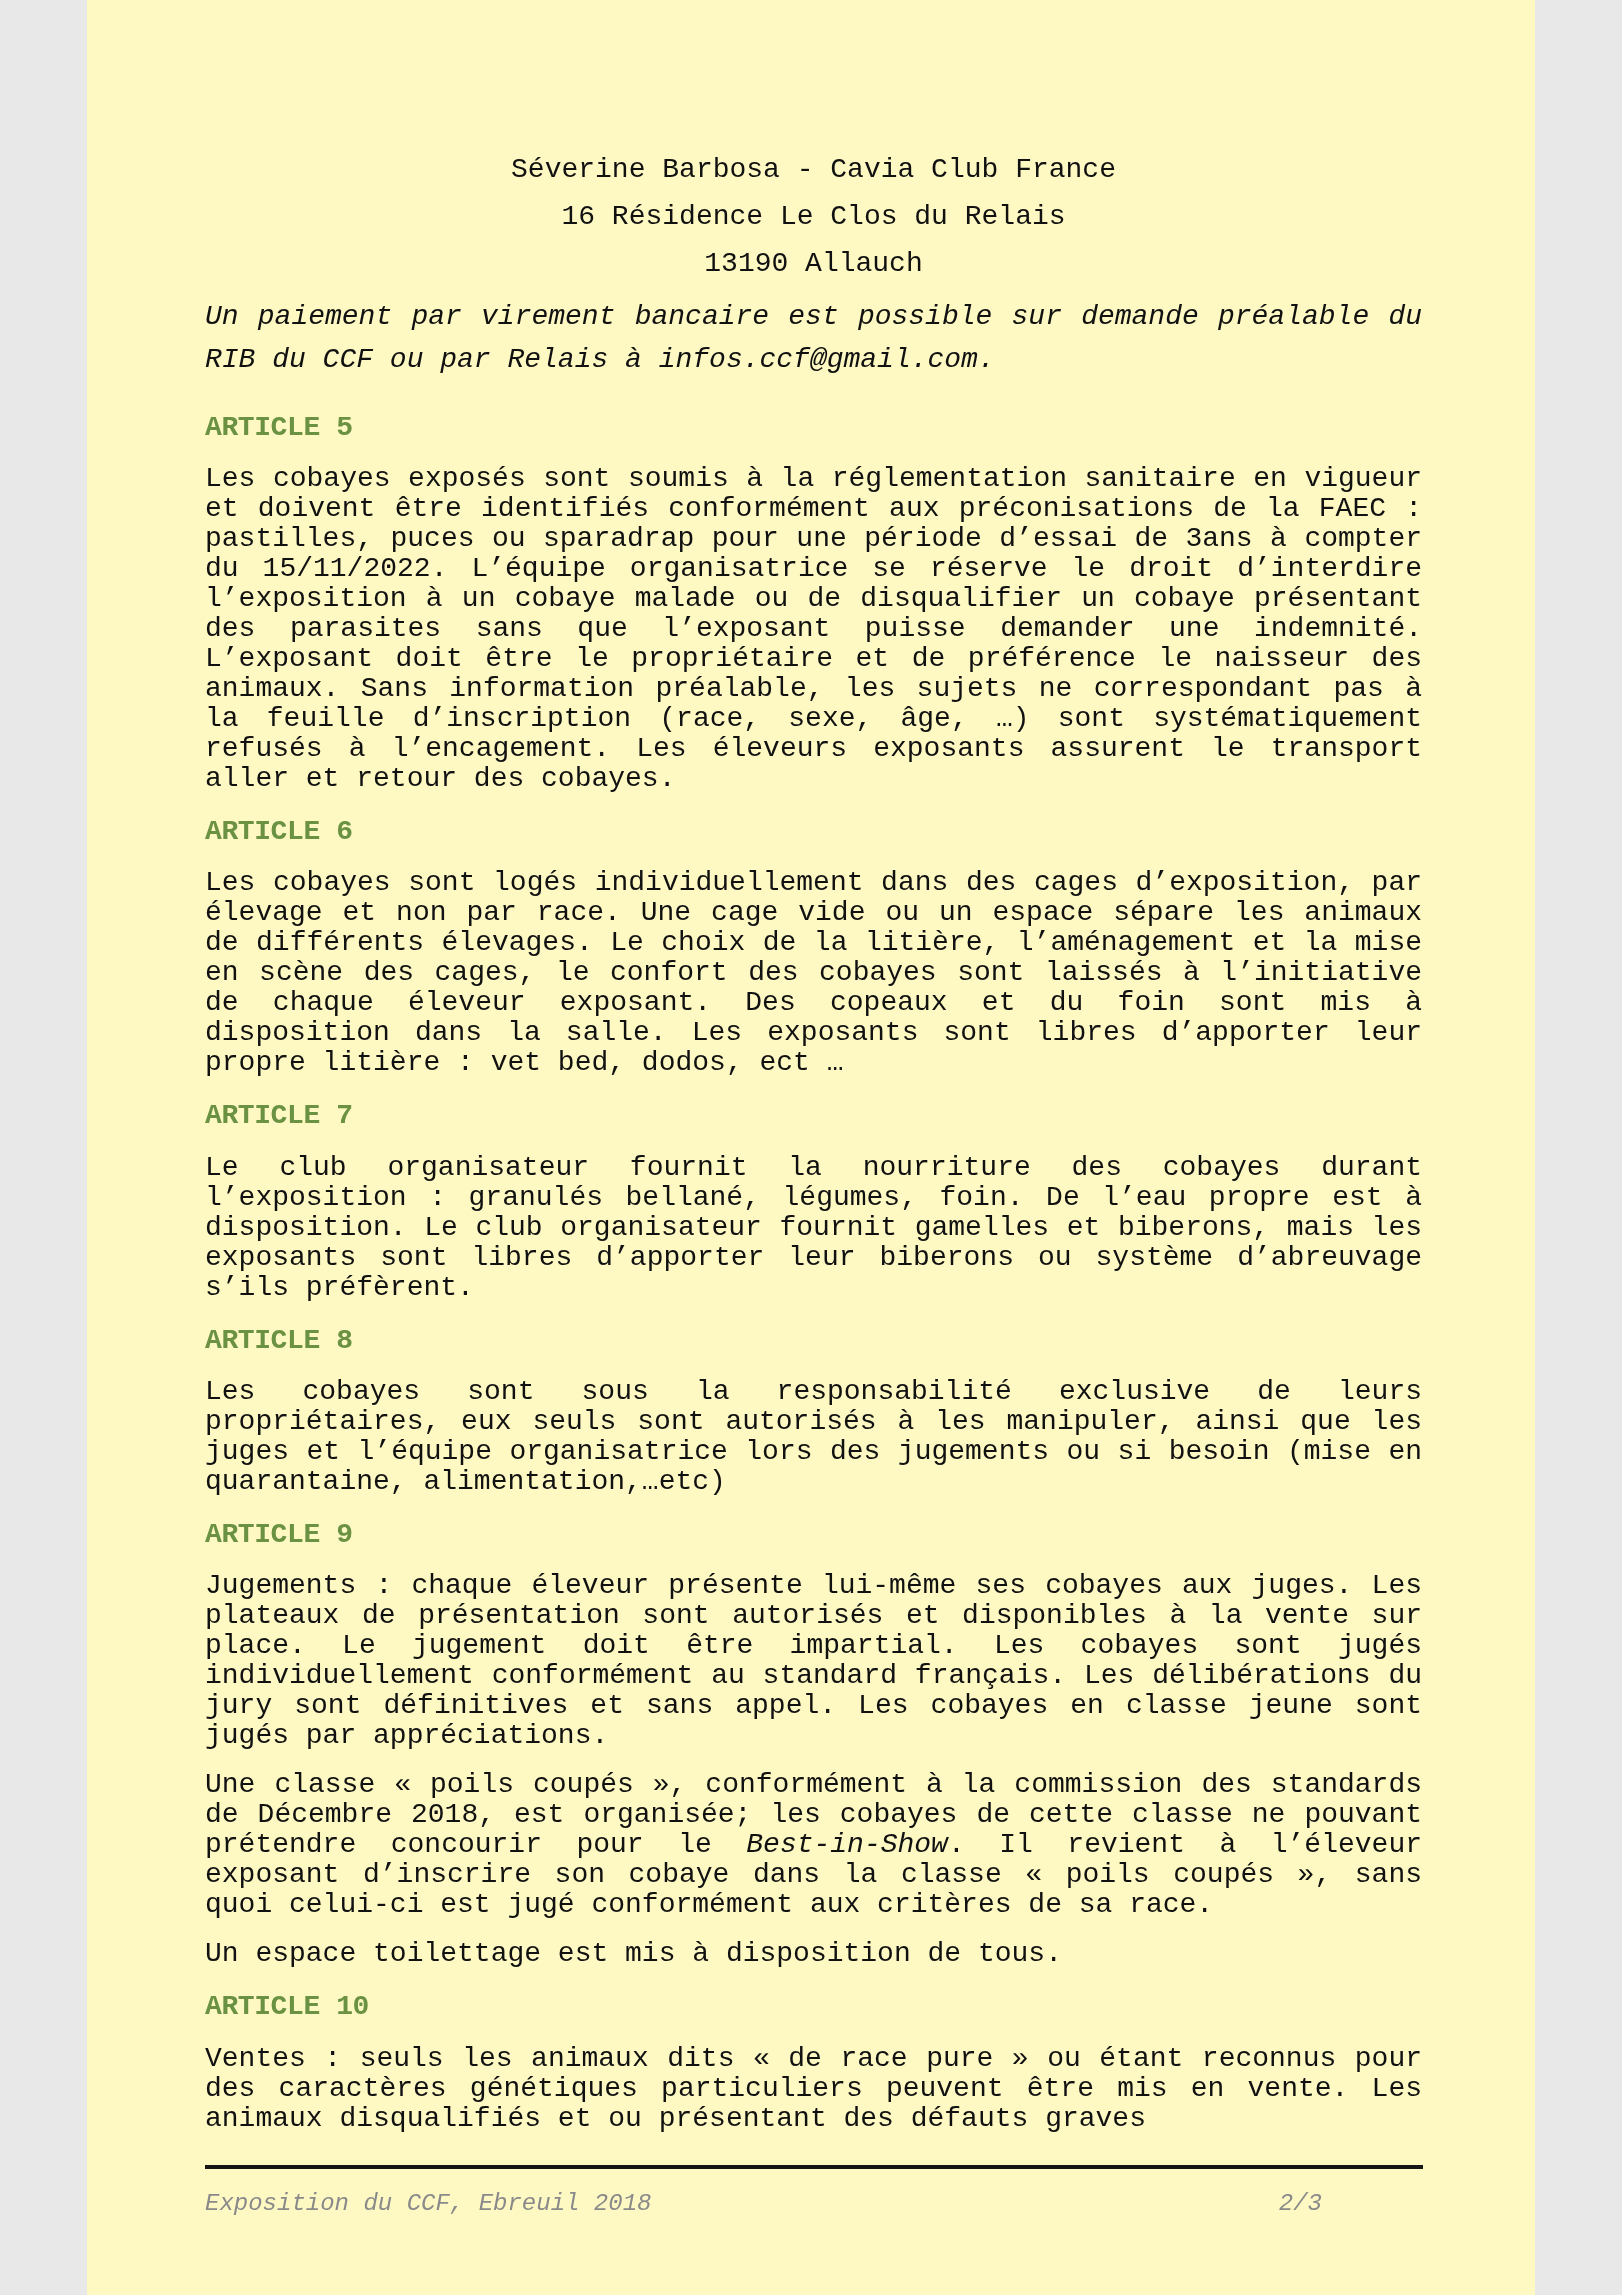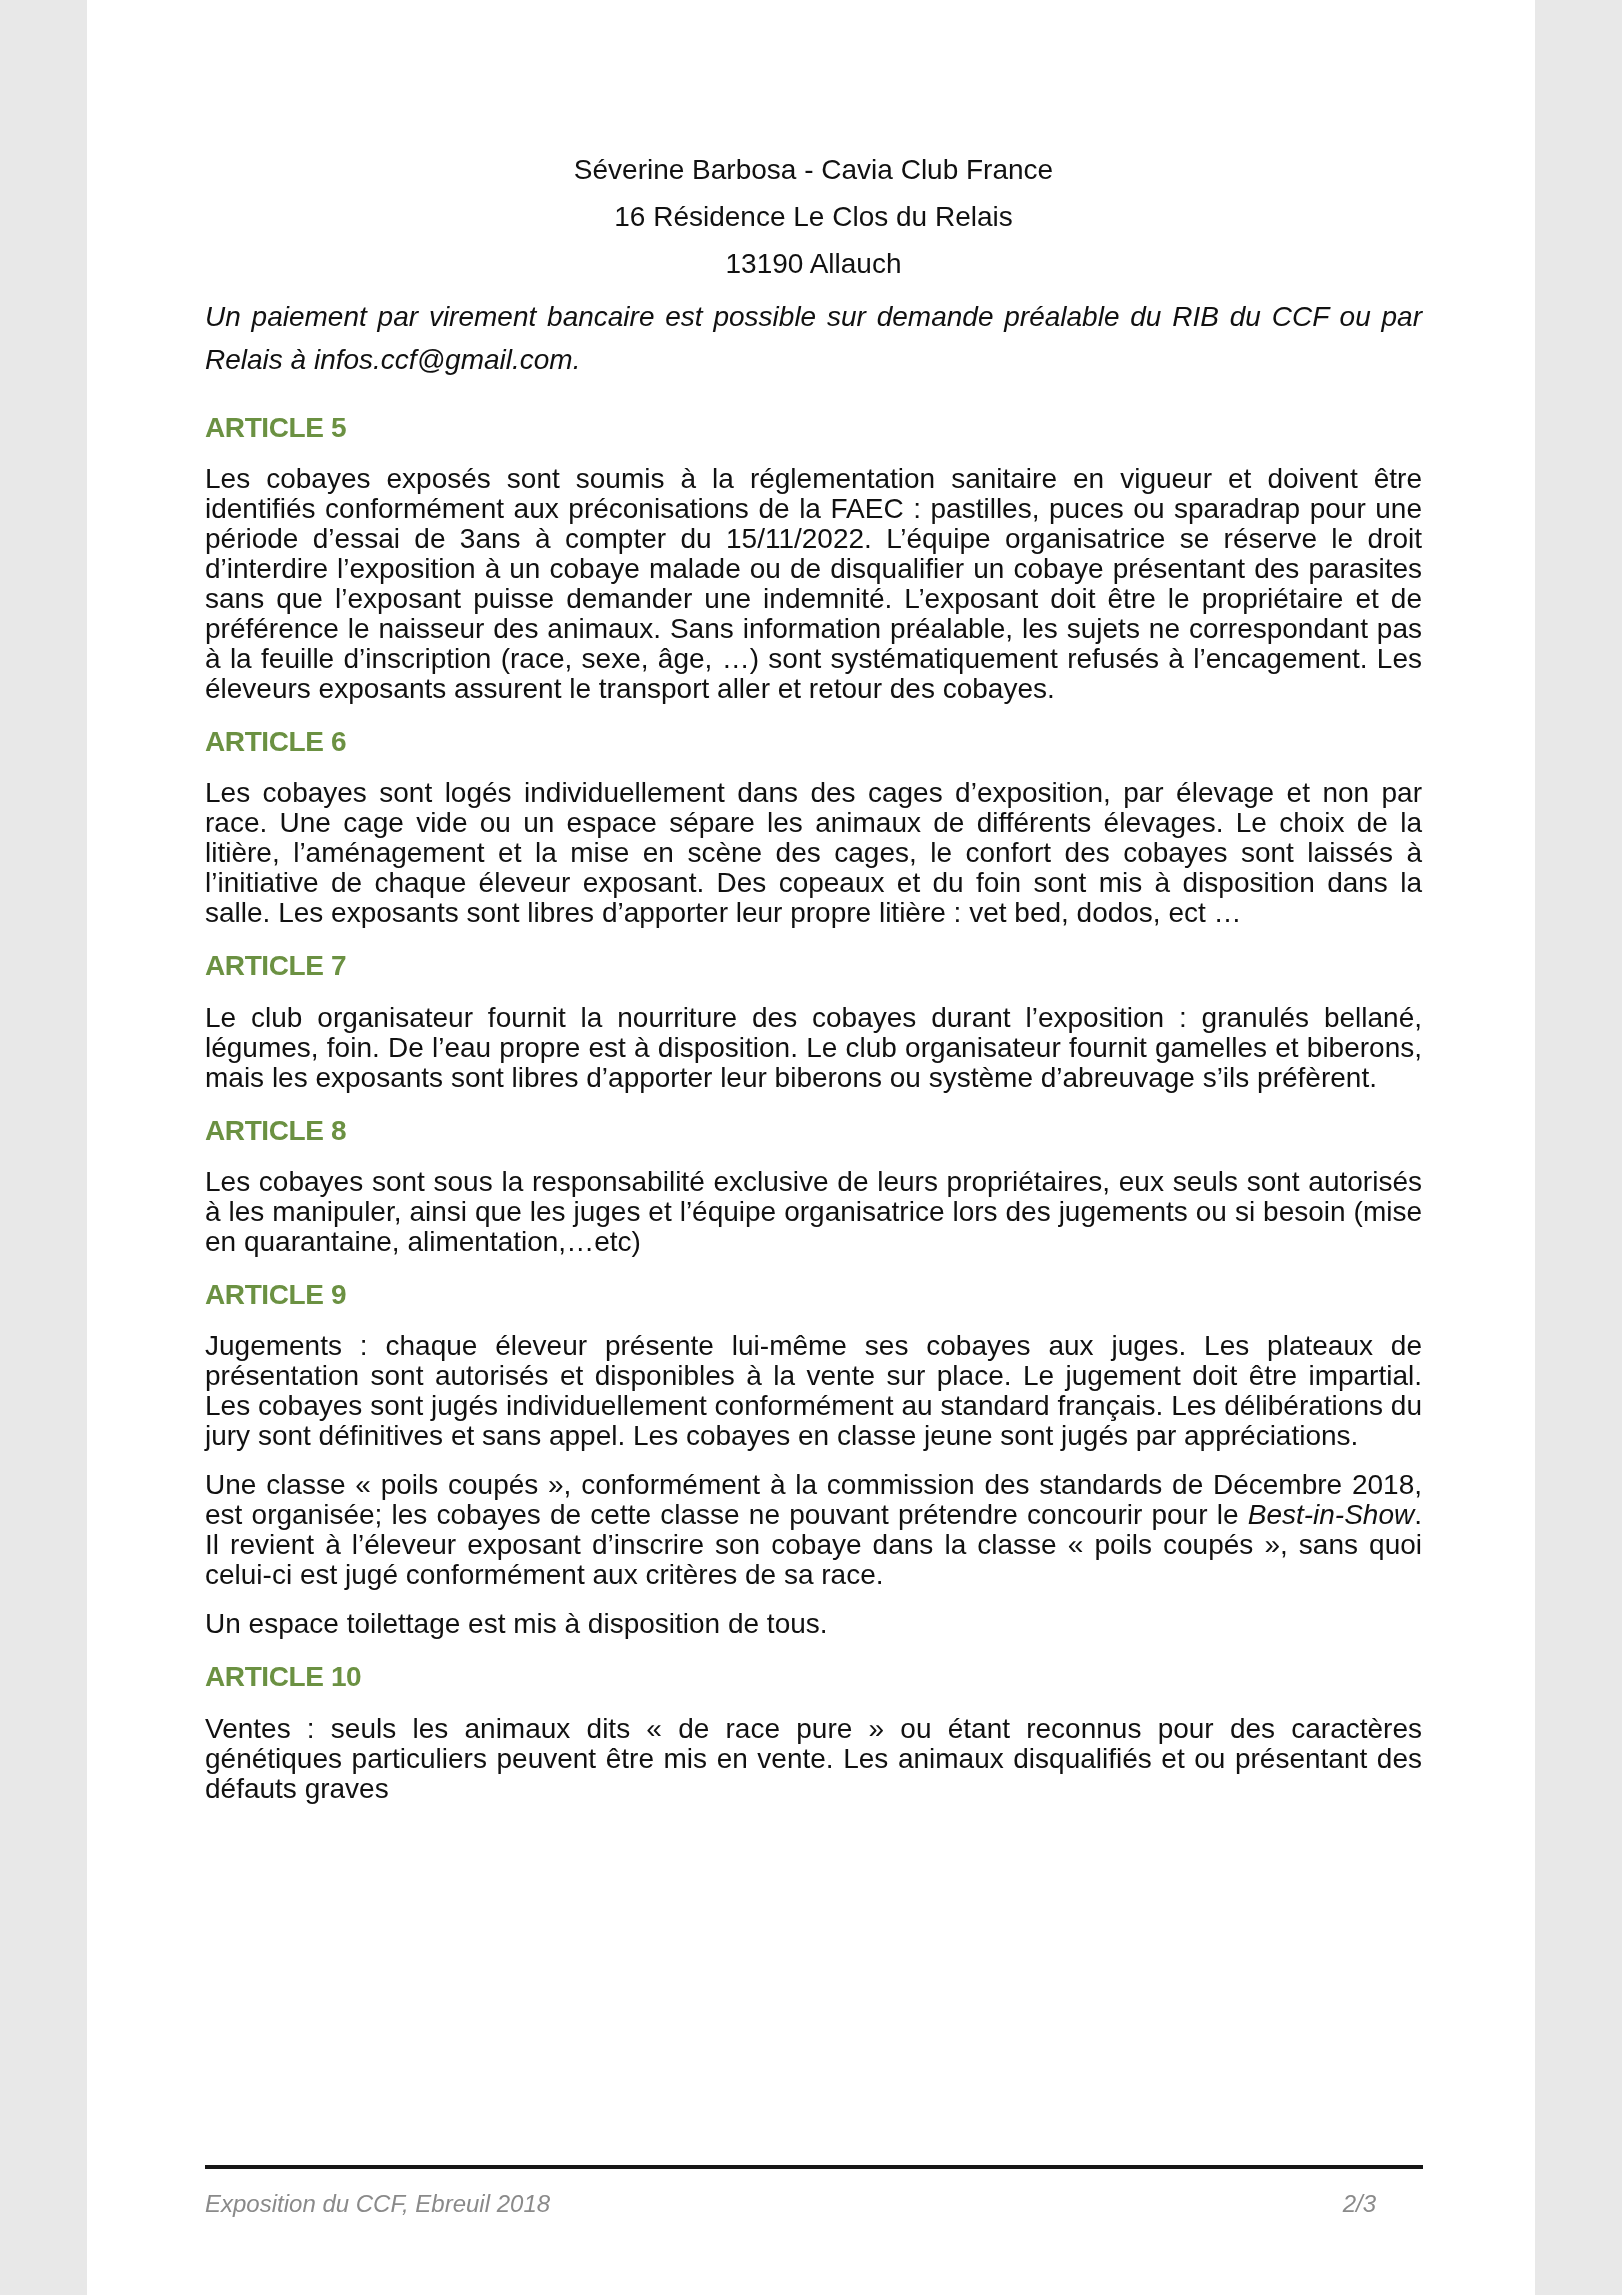--- a/index.html
+++ b/index.html
@@ -1,22 +1,22 @@
 <!DOCTYPE html>
 <html style="font-size:12.6px"><head>
 <meta charset="utf-8">
 <style>
   html, body { margin: 0; padding: 0; background: #e8e8e8; }
   .page {
     position: relative;
     width: 1448px;
     height: 2295px;
     margin: 0 auto;
-    background: #ffffff;
-    font-family: Liberation Sans, sans-serif;
+    background: #fef9c3;
+    font-family: Liberation Mono, monospace;
     color: var(--body-text, #111111);
     overflow: hidden;
   }
   .content {
     padding: 146px 113px 0 118px;
   }
   .doc-header {
     text-align: center;
     font-size: 28px;
     line-height: 47px;
@@ -59,21 +59,21 @@
   .footer-row {
     margin-top: 20.4px;
     display: flex;
     justify-content: space-between;
     align-items: baseline;
     font-style: italic;
     font-size: 24px;
     line-height: 30px;
     color: var(--footer-text-gray, #8a8a8a);
   }
-  .footer-page { margin-right: 47px; }
+  .footer-page { margin-right: 101px; }
 </style>
 </head>
 <body>
 
 <div class="page" style="--heading-green: #6b9142; --footer-text-gray: #8a8a8a; --rule-color: #161616; --body-text: #111111;">
   <div class="content">
 
     <div class="doc-header">
         <div>Séverine Barbosa - Cavia Club France</div>
         <div>16 Résidence Le Clos du Relais</div>

